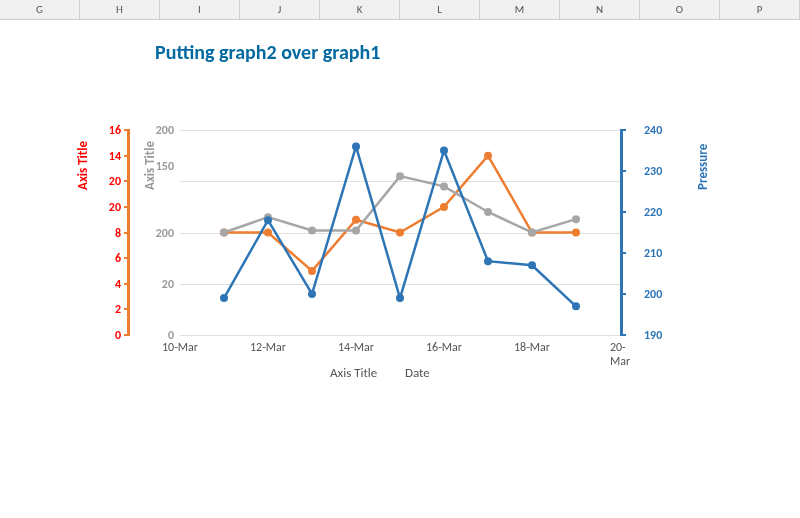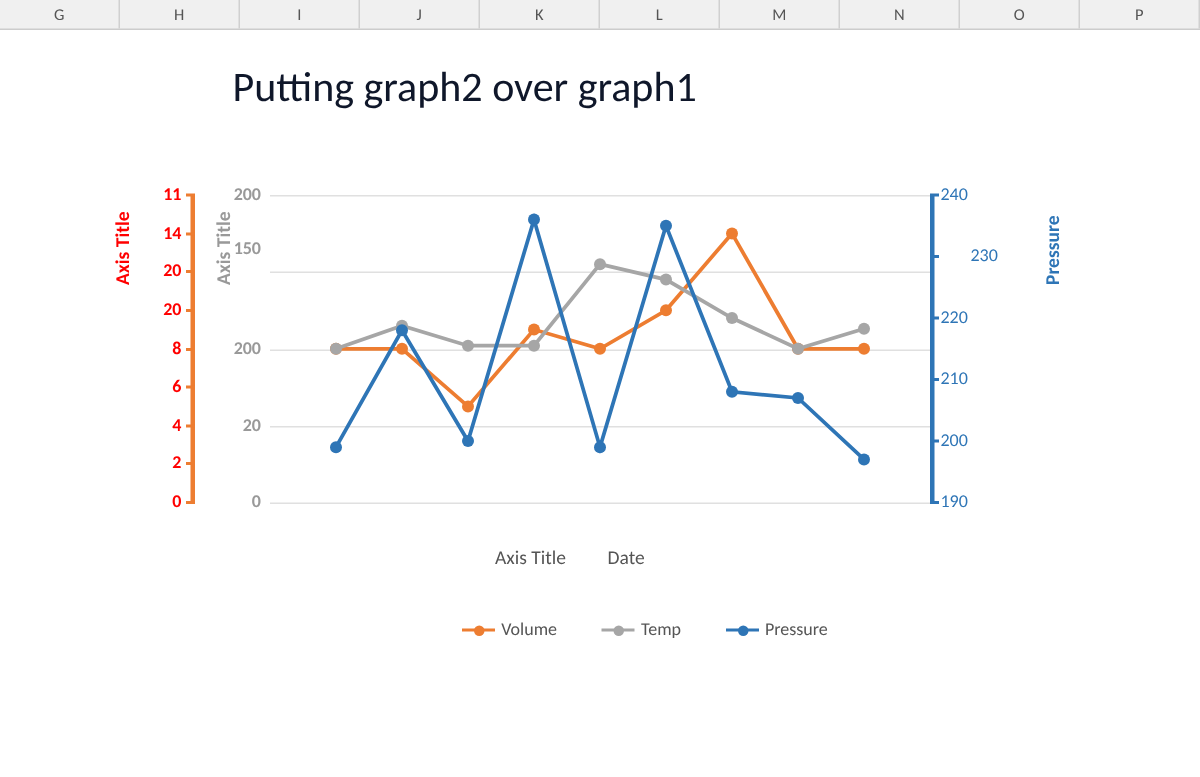--- a/index.html
+++ b/index.html
@@ -1,30 +1,30 @@
 <!DOCTYPE html>
 <html><head>
 <meta charset="utf-8">
 <style>
 * { box-sizing: border-box; margin: 0; padding: 0; }
 body { font-family: Calibri, Arial, sans-serif; background: #fff; width: 800px; height: 518px; overflow: hidden; }
 .col-headers { display: flex; height: 20px; background: #f0f0f0; border-bottom: 1px solid #ccc; }
 .col-header { flex: 1; text-align: center; font-size: 11px; color: #555; border-right: 1px solid #d0d0d0; line-height: 20px; }
 .sheet-area { position: relative; width: 800px; height: 498px; background: #fff; }
-.chart-title { position: absolute; left: 155px; top: 20px; font-size: 28px; color: #0f172a; font-family: Calibri, Arial, sans-serif; }
+.chart-title { position: absolute; left: 155px; top: 20px; font-size: 20px; color: #0369a1; font-family: Calibri, Arial, sans-serif; font-weight: bold; }
 .chart { position: absolute; left: 50px; top: 100px; width: 700px; height: 350px; }
 .plot-area { position: absolute; left: 130px; top: 10px; width: 440px; height: 205px; }
 .gridline { position: absolute; left: 0; width: 440px; height: 0; border-top: 1px solid #e0e0e0; }
 .y-axis-orange { position: absolute; left: 40px; top: 10px; width: 40px; height: 205px; border-right: 3px solid #ed7d31; }
 .y-axis-orange .tick { position: absolute; right: 6px; font-size: 12px; color: #ff0000; font-weight: bold; transform: translateY(-50%); }
 .y-axis-orange .tickmark { position: absolute; right: -3px; width: 6px; height: 2px; background: #ed7d31; }
 .y-axis-gray { position: absolute; left: 95px; top: 10px; width: 35px; height: 205px; }
 .y-axis-gray .tick { position: absolute; right: 6px; font-size: 12px; color: #999; font-weight: bold; transform: translateY(-50%); }
 .y-axis-blue { position: absolute; left: 570px; top: 10px; width: 50px; height: 205px; border-left: 3px solid #2e75b6; }
-.y-axis-blue .tick { position: absolute; left: 4px; font-size: 12px; color: #2e75b6; font-weight: normal; transform: translateY(-50%); }
+.y-axis-blue .tick { position: absolute; left: 21px; font-size: 12px; color: #2e75b6; font-weight: bold; transform: translateY(-50%); }
 .y-axis-blue .tickmark { position: absolute; left: -3px; width: 6px; height: 2px; background: #2e75b6; }
 .axis-title-red { position: absolute; left: 25px; top: 70px; transform: rotate(-90deg); transform-origin: left top; font-size: 13px; color: #ff0000; font-weight: bold; white-space: nowrap; }
 .axis-title-gray { position: absolute; left: 92px; top: 70px; transform: rotate(-90deg); transform-origin: left top; font-size: 13px; color: #999; font-weight: bold; white-space: nowrap; }
 .axis-title-blue { position: absolute; left: 645px; top: 70px; transform: rotate(-90deg); transform-origin: left top; font-size: 13px; color: #2e75b6; font-weight: bold; white-space: nowrap; }
 .x-axis { position: absolute; left: 130px; top: 220px; width: 440px; height: 20px; }
 .x-tick { position: absolute; font-size: 12px; color: #555; transform: translateX(-50%); }
 .x-title { position: absolute; left: 280px; top: 245px; font-size: 13px; color: #555; }
 .x-title2 { position: absolute; left: 355px; top: 245px; font-size: 13px; color: #555; }
 .legend { position: absolute; left: 180px; top: 290px; width: 400px; height: 20px; display: flex; gap: 30px; justify-content: center; font-size: 12px; color: #555; }
 .legend-item { display: flex; align-items: center; gap: 4px; }
@@ -67,40 +67,40 @@
         <div class="tick" style="top: 128.125px;">6</div>
         <div class="tickmark" style="top: 127.125px;"></div>
         <div class="tick" style="top: 102.5px;">8</div>
         <div class="tickmark" style="top: 101.5px;"></div>
         <div class="tick" style="top: 76.875px;">20</div>
         <div class="tickmark" style="top: 75.875px;"></div>
         <div class="tick" style="top: 51.25px;">20</div>
         <div class="tickmark" style="top: 50.25px;"></div>
         <div class="tick" style="top: 25.625px;">14</div>
         <div class="tickmark" style="top: 24.625px;"></div>
-        <div class="tick" style="top: 0px;">11</div>
+        <div class="tick" style="top: 0px;">16</div>
         <div class="tickmark" style="top: -1px;"></div>
       </div>
     <div class="y-axis-gray">
         <div class="tick" style="top: 205px;">0</div>
         <div class="tick" style="top: 153.75px;">20</div>
         <div class="tick" style="top: 102.5px;">200</div>
         <div class="tick" style="top: 36px;">150</div>
         <div class="tick" style="top: 0px;">200</div>
       </div>
     <div class="y-axis-blue">
         <div class="tick" style="top: 205px;">190</div>
         <div class="tickmark" style="top: 204px;"></div>
         <div class="tick" style="top: 164px;">200</div>
         <div class="tickmark" style="top: 163px;"></div>
         <div class="tick" style="top: 123px; text-align: right;">210</div>
         <div class="tickmark" style="top: 122px;"></div>
         <div class="tick" style="top: 82px;">220</div>
         <div class="tickmark" style="top: 81px;"></div>
-        <div class="tick" style="top: 41px; margin-left: 20px;">230</div>
+        <div class="tick" style="top: 41px;">230</div>
         <div class="tickmark" style="top: 40px;"></div>
         <div class="tick" style="top: 0px;">240</div>
         <div class="tickmark" style="top: -1px;"></div>
       </div>
 
     <div class="plot-area">
         <div class="gridline" style="top: 0px;"></div>
         <div class="gridline" style="top: 51.25px;"></div>
         <div class="gridline" style="top: 102.5px;"></div>
         <div class="gridline" style="top: 153.75px;"></div>
@@ -132,37 +132,25 @@
           <circle cx="132" cy="164" r="4" fill="#2e75b6" class="marker"></circle>
           <circle cx="176" cy="16.400000000000006" r="4" fill="#2e75b6" class="marker"></circle>
           <circle cx="220" cy="168.1" r="4" fill="#2e75b6" class="marker"></circle>
           <circle cx="264" cy="20.5" r="4" fill="#2e75b6" class="marker"></circle>
           <circle cx="308" cy="131.2" r="4" fill="#2e75b6" class="marker"></circle>
           <circle cx="352" cy="135.3" r="4" fill="#2e75b6" class="marker"></circle>
           <circle cx="396" cy="176.3" r="4" fill="#2e75b6" class="marker"></circle>
         </svg>
     </div>
 
+    <div class="x-axis">
+        <div class="x-tick" style="left: 0px;">10-Mar</div>
+        <div class="x-tick" style="left: 88px;">12-Mar</div>
+        <div class="x-tick" style="left: 176px;">14-Mar</div>
+        <div class="x-tick" style="left: 264px;">16-Mar</div>
+        <div class="x-tick" style="left: 352px;">18-Mar</div>
+        <div class="x-tick" style="left: 440px;">20-Mar</div>
+      </div>
     <div class="x-title">Axis Title</div>
     <div class="x-title2">Date</div>
 
-    <div class="legend">
-      <div class="legend-item">
-        <div class="legend-line" style="background:#ed7d31">
-            <div class="legend-dot" style="background:#ed7d31"></div>
-          </div>
-        <span>Volume</span>
-      </div>
-      <div class="legend-item">
-        <div class="legend-line" style="background:#a6a6a6">
-            <div class="legend-dot" style="background:#a6a6a6"></div>
-          </div>
-        <span>Temp</span>
-      </div>
-      <div class="legend-item">
-        <div class="legend-line" style="background:#2e75b6">
-            <div class="legend-dot" style="background:#2e75b6"></div>
-          </div>
-        <span>Pressure</span>
-      </div>
-    </div>
   </div>
 </div>
 
 </body></html>

